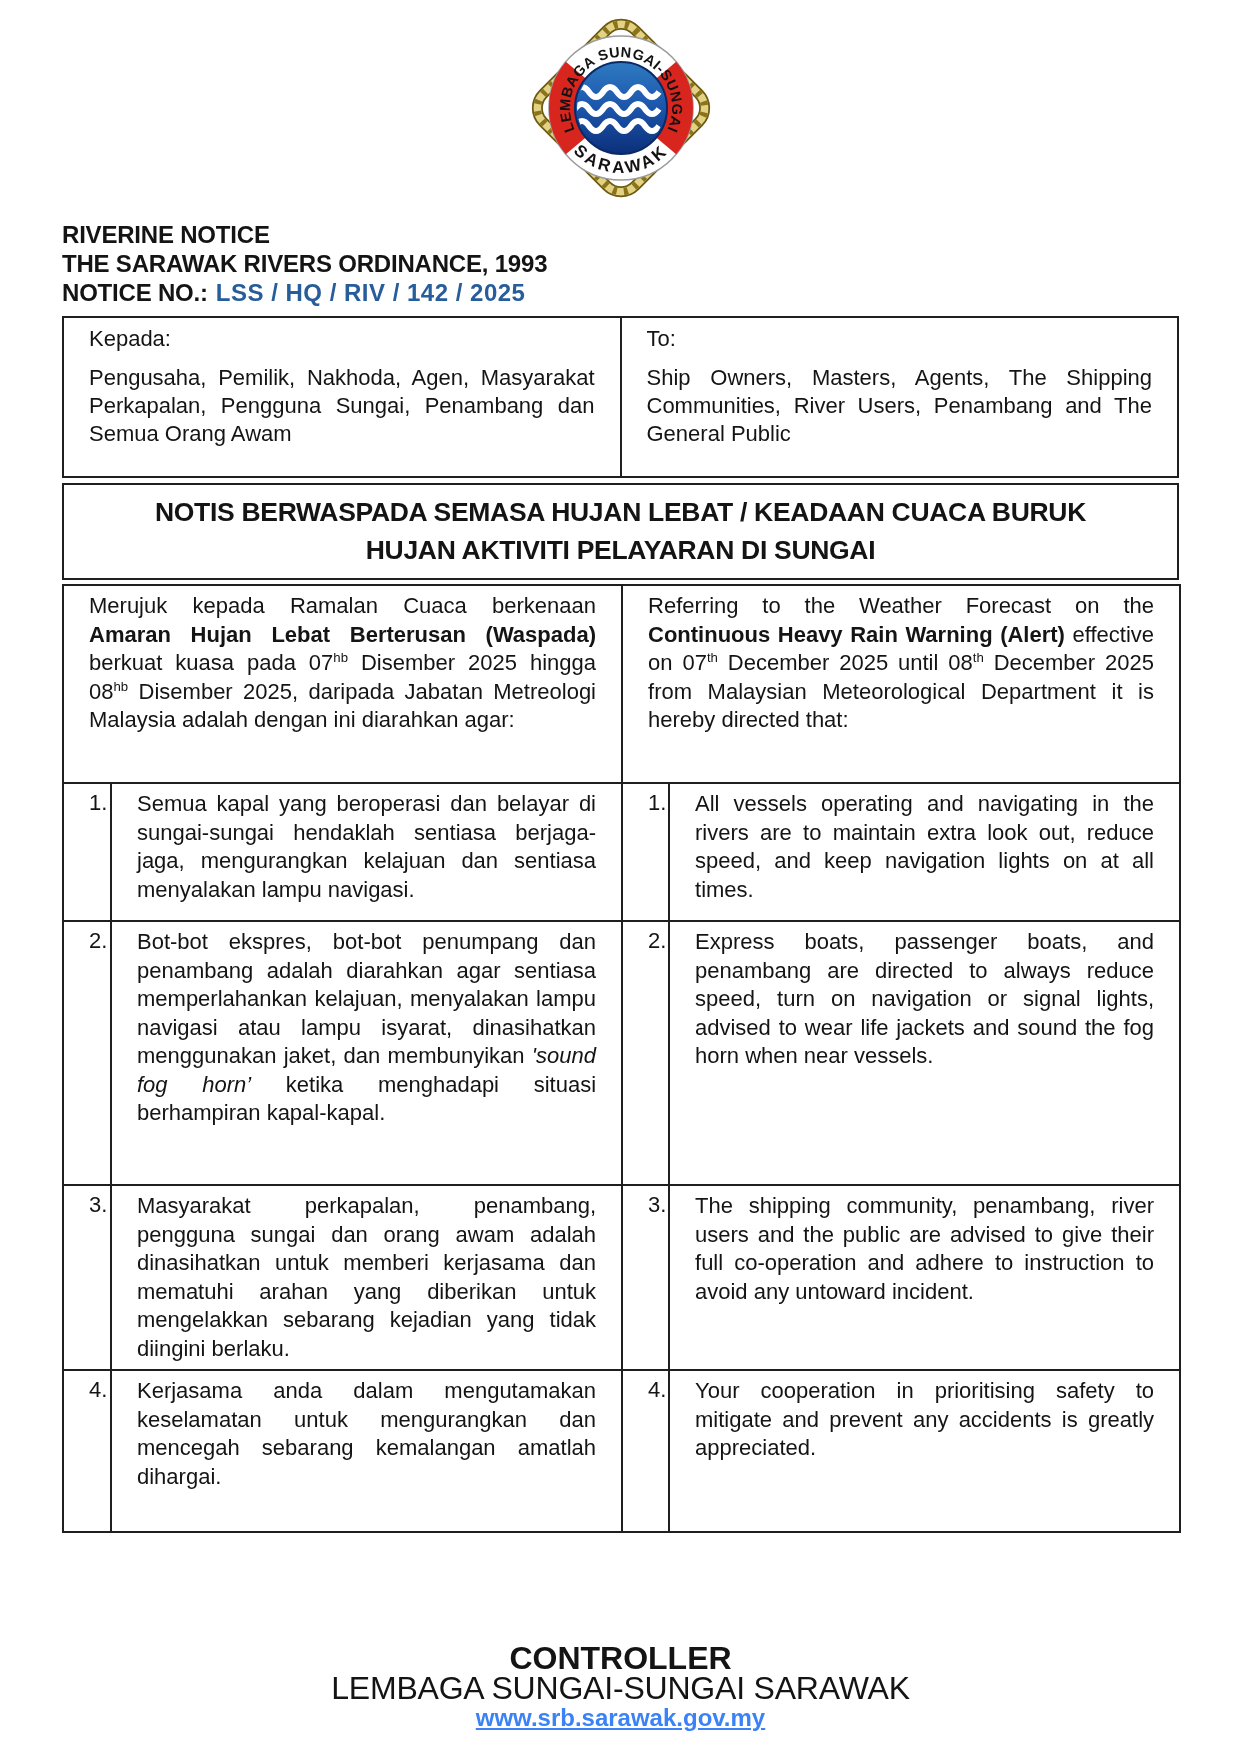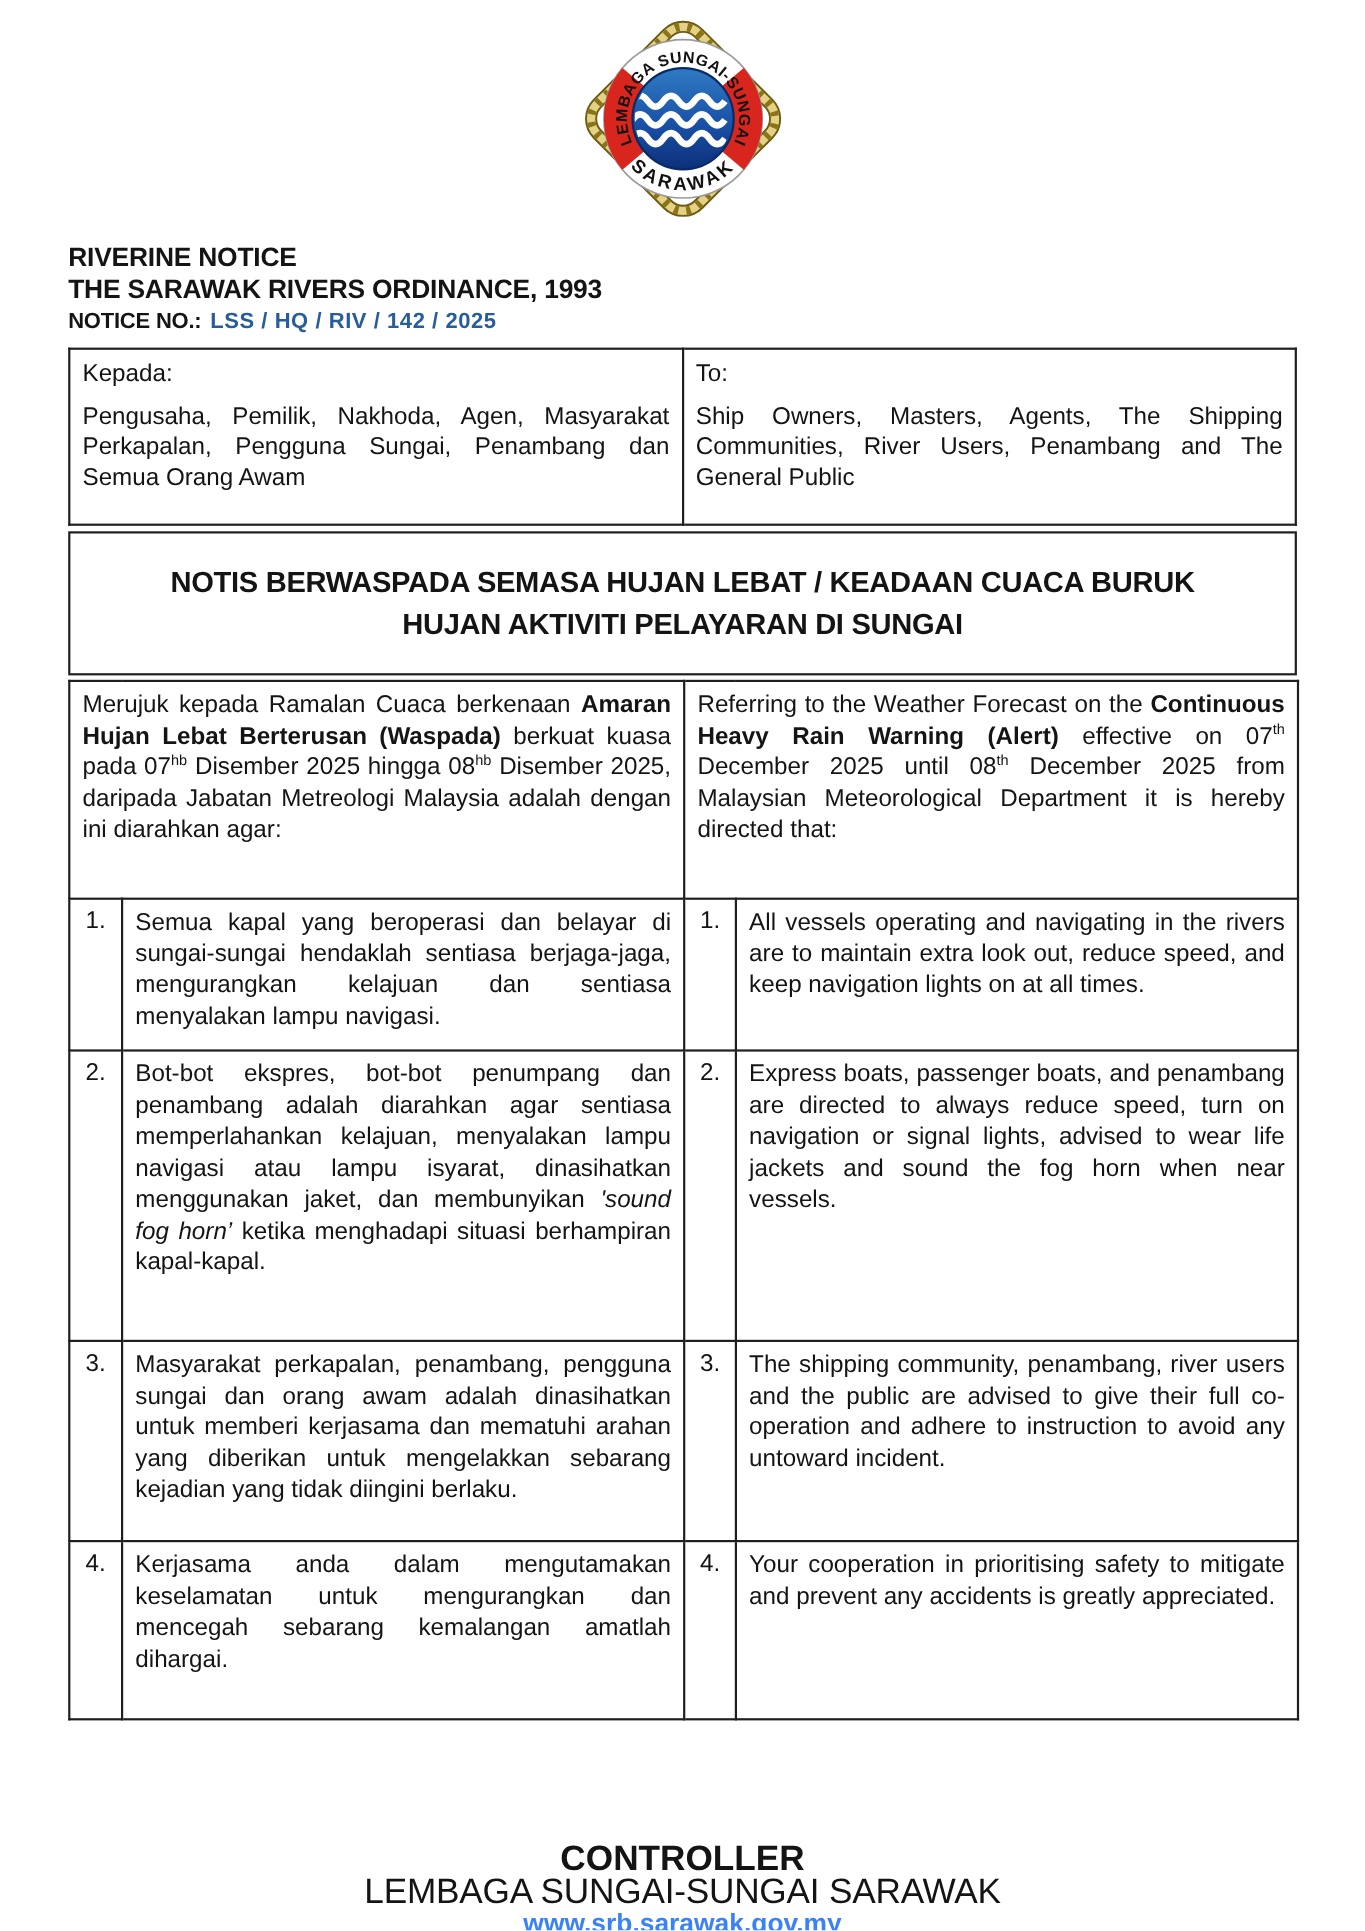--- a/index.html
+++ b/index.html
@@ -6,34 +6,34 @@
   .page{
     width:1241px;height:1755px;box-sizing:border-box;
     padding:12px 62px 0 62px;background:#ffffff;color:#141414;
     font-family:"Liberation Sans","DejaVu Sans",sans-serif;
     position:relative;overflow:hidden;
   }
   
   .logo-wrap{display:flex;justify-content:center;margin:0 0 16px 0;}
   .title-block{line-height:29px;}
   .title-line{font-weight:bold;font-size:24px;letter-spacing:-0.2px;}
-  .notice-line{font-weight:bold;font-size:20px;letter-spacing:-0.2px;}
+  .notice-line{font-weight:bold;font-size:24px;letter-spacing:-0.2px;}
   .notice-value{color:#275D9B;margin-left:8px;letter-spacing:0.5px;}
   
   .tbl{border-collapse:collapse;width:100%;table-layout:fixed;}
-  .tbl td{border:2px solid #1f1f1f;vertical-align:top;padding:6px 11px;}
+  .tbl td{border:2px solid #1f1f1f;vertical-align:top;padding:6px 25px;}
   .addressee{margin-top:9px;}
   .addressee td{height:146px;}
   .cell-label{font-size:22px;margin:2px 0 12px 0;}
   .cell-body{font-size:22px;line-height:28px;text-align:justify;margin:0;}
   .en{border-radius:26px;}
   .heading-box{
     border:2px solid #1f1f1f;margin-top:5px;text-align:center;
     font-weight:bold;font-size:26.5px;line-height:1.42;
-    padding:26px 40px;letter-spacing:-0.3px;
+    padding:9px 40px;letter-spacing:-0.3px;
   }
   .main{margin-top:4px;}
   .main p{margin:0;font-size:22px;line-height:28.5px;text-align:justify;}
   .num-cell{text-align:center;padding:6px 2px;font-size:22px;}
   .r-intro td{height:184px;margin-left:24px;}
   .r1 td{height:124px;}
   .r2 td{height:250px;}
   .r3 td{height:168px;}
   .r4 td{height:148px;}
   .b{font-weight:bold;}

